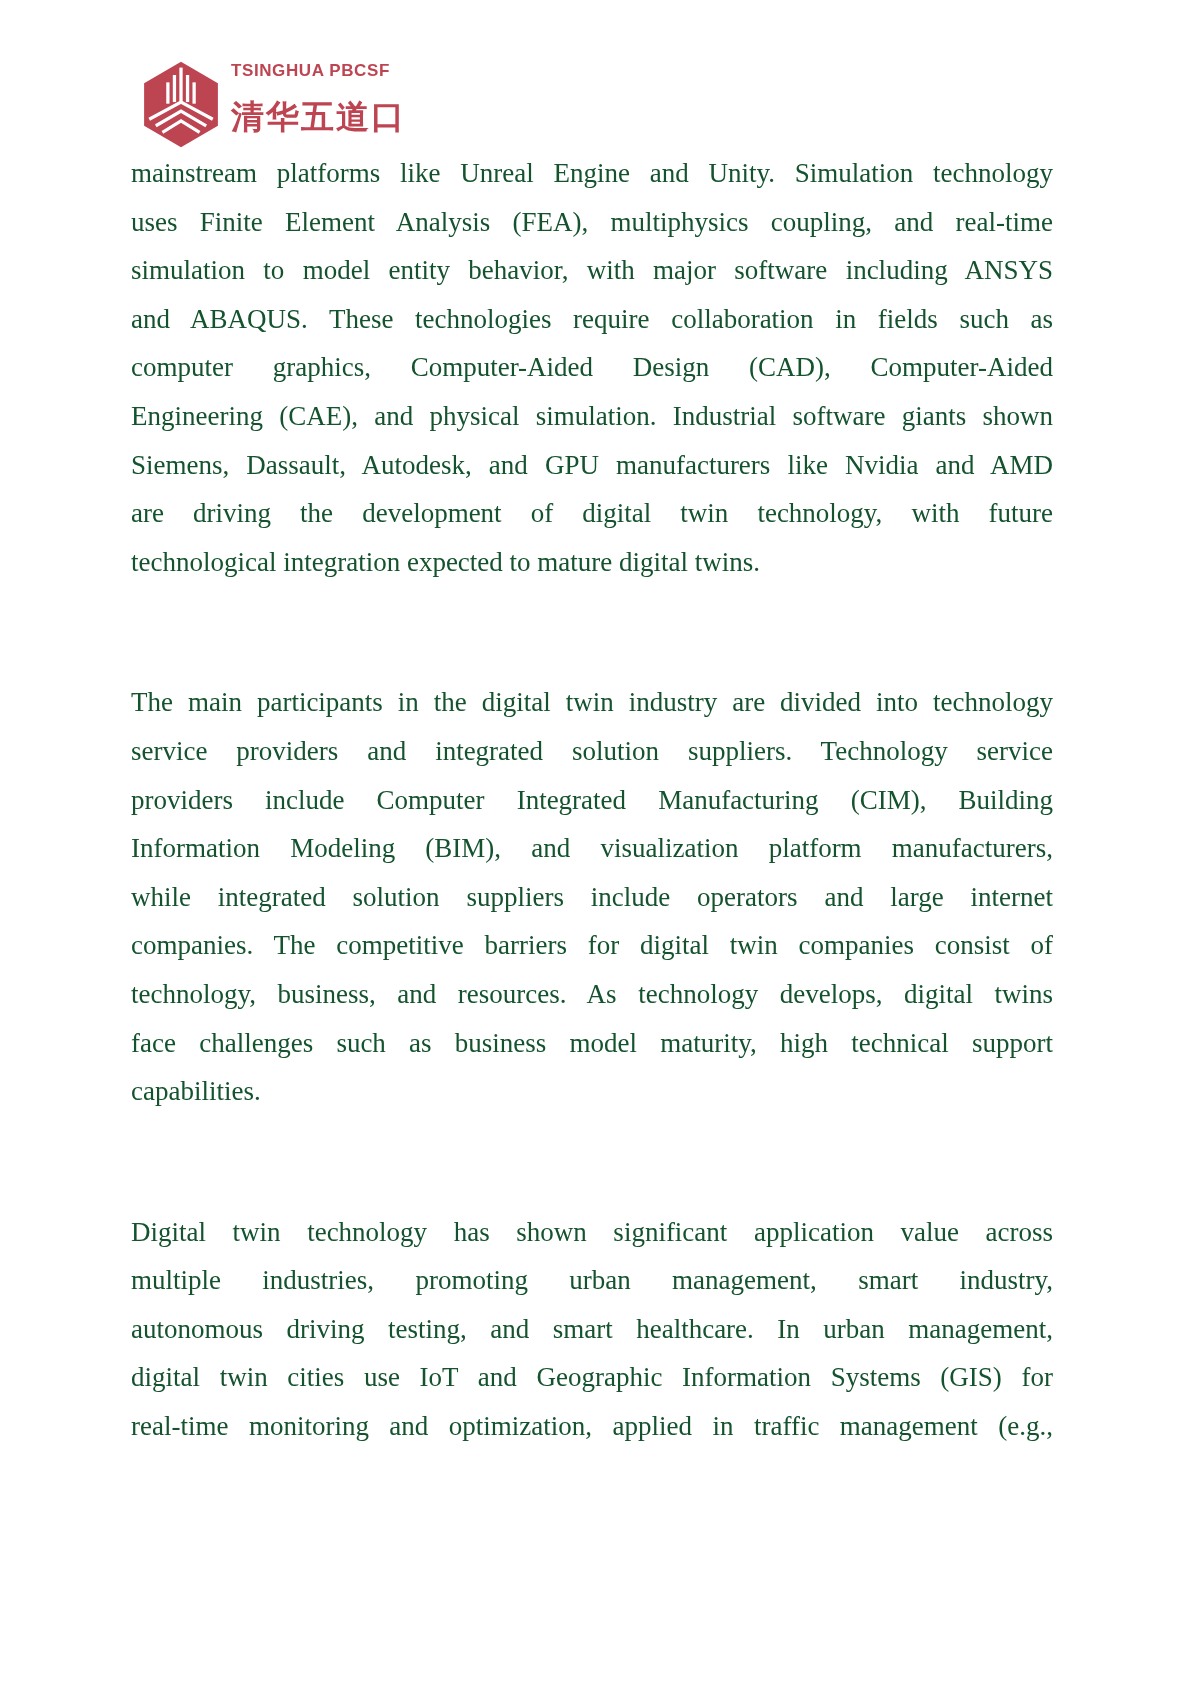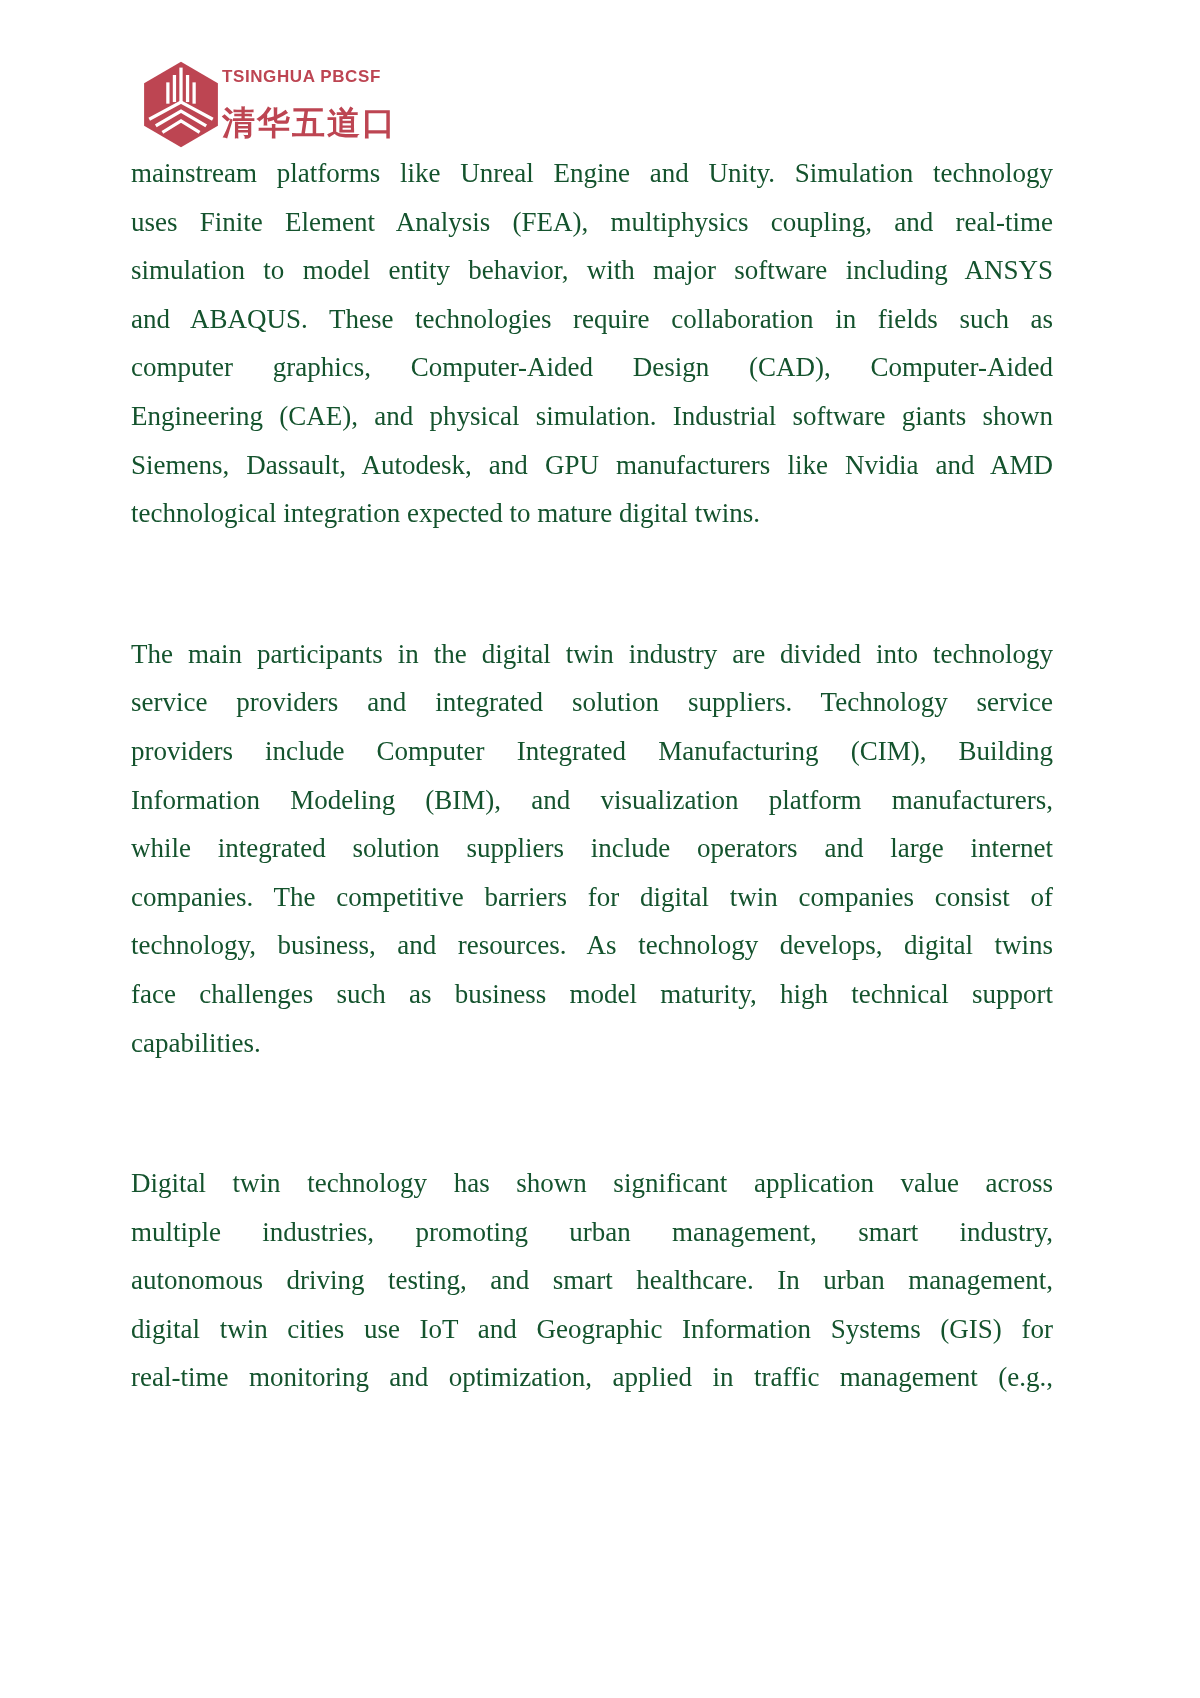--- a/index.html
+++ b/index.html
@@ -14,21 +14,22 @@
     background: #ffffff;
     overflow: hidden;
     font-family: "Liberation Serif", "DejaVu Serif", serif;
   }
   
   .logo {
     position: absolute;
     left: 140px;
     top: 61px;
     display: flex;
-    align-items: center;
+    align-items: flex-start;
+    gap: 9px;
   }
   .logo-icon { display: block; }
   .logo-text { display: flex; flex-direction: column; justify-content: center; }
   .logo-en {
     font-family: "Liberation Sans", sans-serif;
     font-weight: 700;
     font-size: 17px;
     letter-spacing: 0.6px;
     line-height: 20px;
   }
@@ -89,20 +90,21 @@
 
   <main class="body-text" id="doc-body">
       <div class="paragraph">
         <div class="line">mainstream platforms like Unreal Engine and Unity. Simulation technology</div>
         <div class="line">uses Finite Element Analysis (FEA), multiphysics coupling, and real-time</div>
         <div class="line">simulation to model entity behavior, with major software including ANSYS</div>
         <div class="line">and ABAQUS. These technologies require collaboration in fields such as</div>
         <div class="line">computer graphics, Computer-Aided Design (CAD), Computer-Aided</div>
         <div class="line">Engineering (CAE), and physical simulation. Industrial software giants shown</div>
         <div class="line">Siemens, Dassault, Autodesk, and GPU manufacturers like Nvidia and AMD</div>
+        <div class="line">are driving the development of digital twin technology, with future</div>
         <div class="line last">technological integration expected to mature digital twins.</div>
       </div>
       <div class="paragraph">
         <div class="line">The main participants in the digital twin industry are divided into technology</div>
         <div class="line">service providers and integrated solution suppliers. Technology service</div>
         <div class="line">providers include Computer Integrated Manufacturing (CIM), Building</div>
         <div class="line">Information Modeling (BIM), and visualization platform manufacturers,</div>
         <div class="line">while integrated solution suppliers include operators and large internet</div>
         <div class="line">companies. The competitive barriers for digital twin companies consist of</div>
         <div class="line">technology, business, and resources. As technology develops, digital twins</div>

